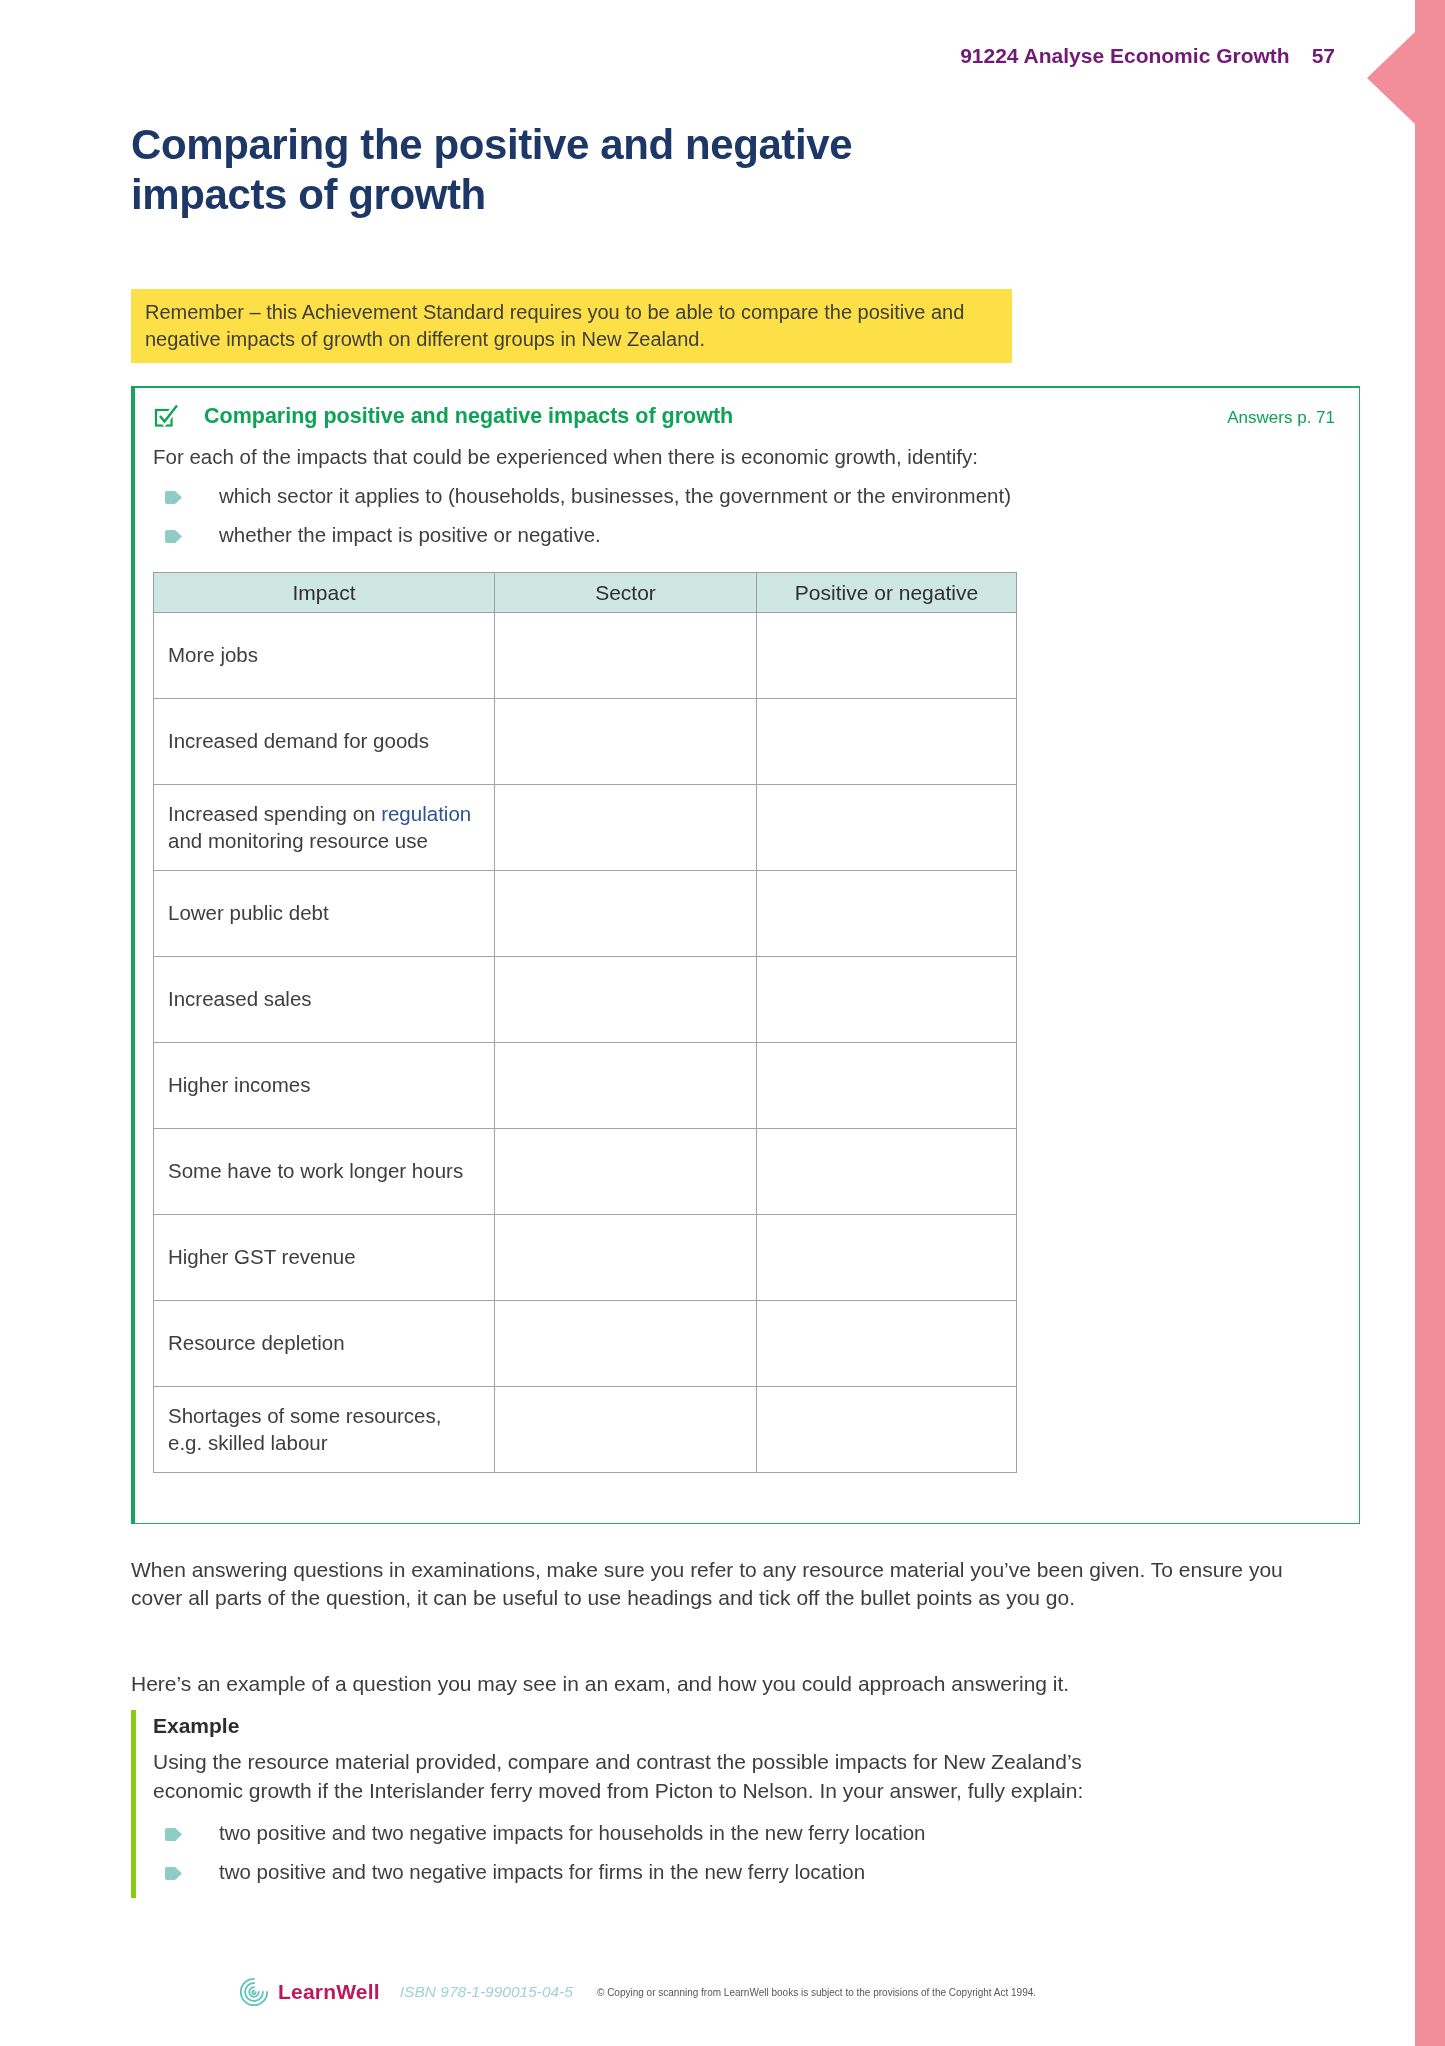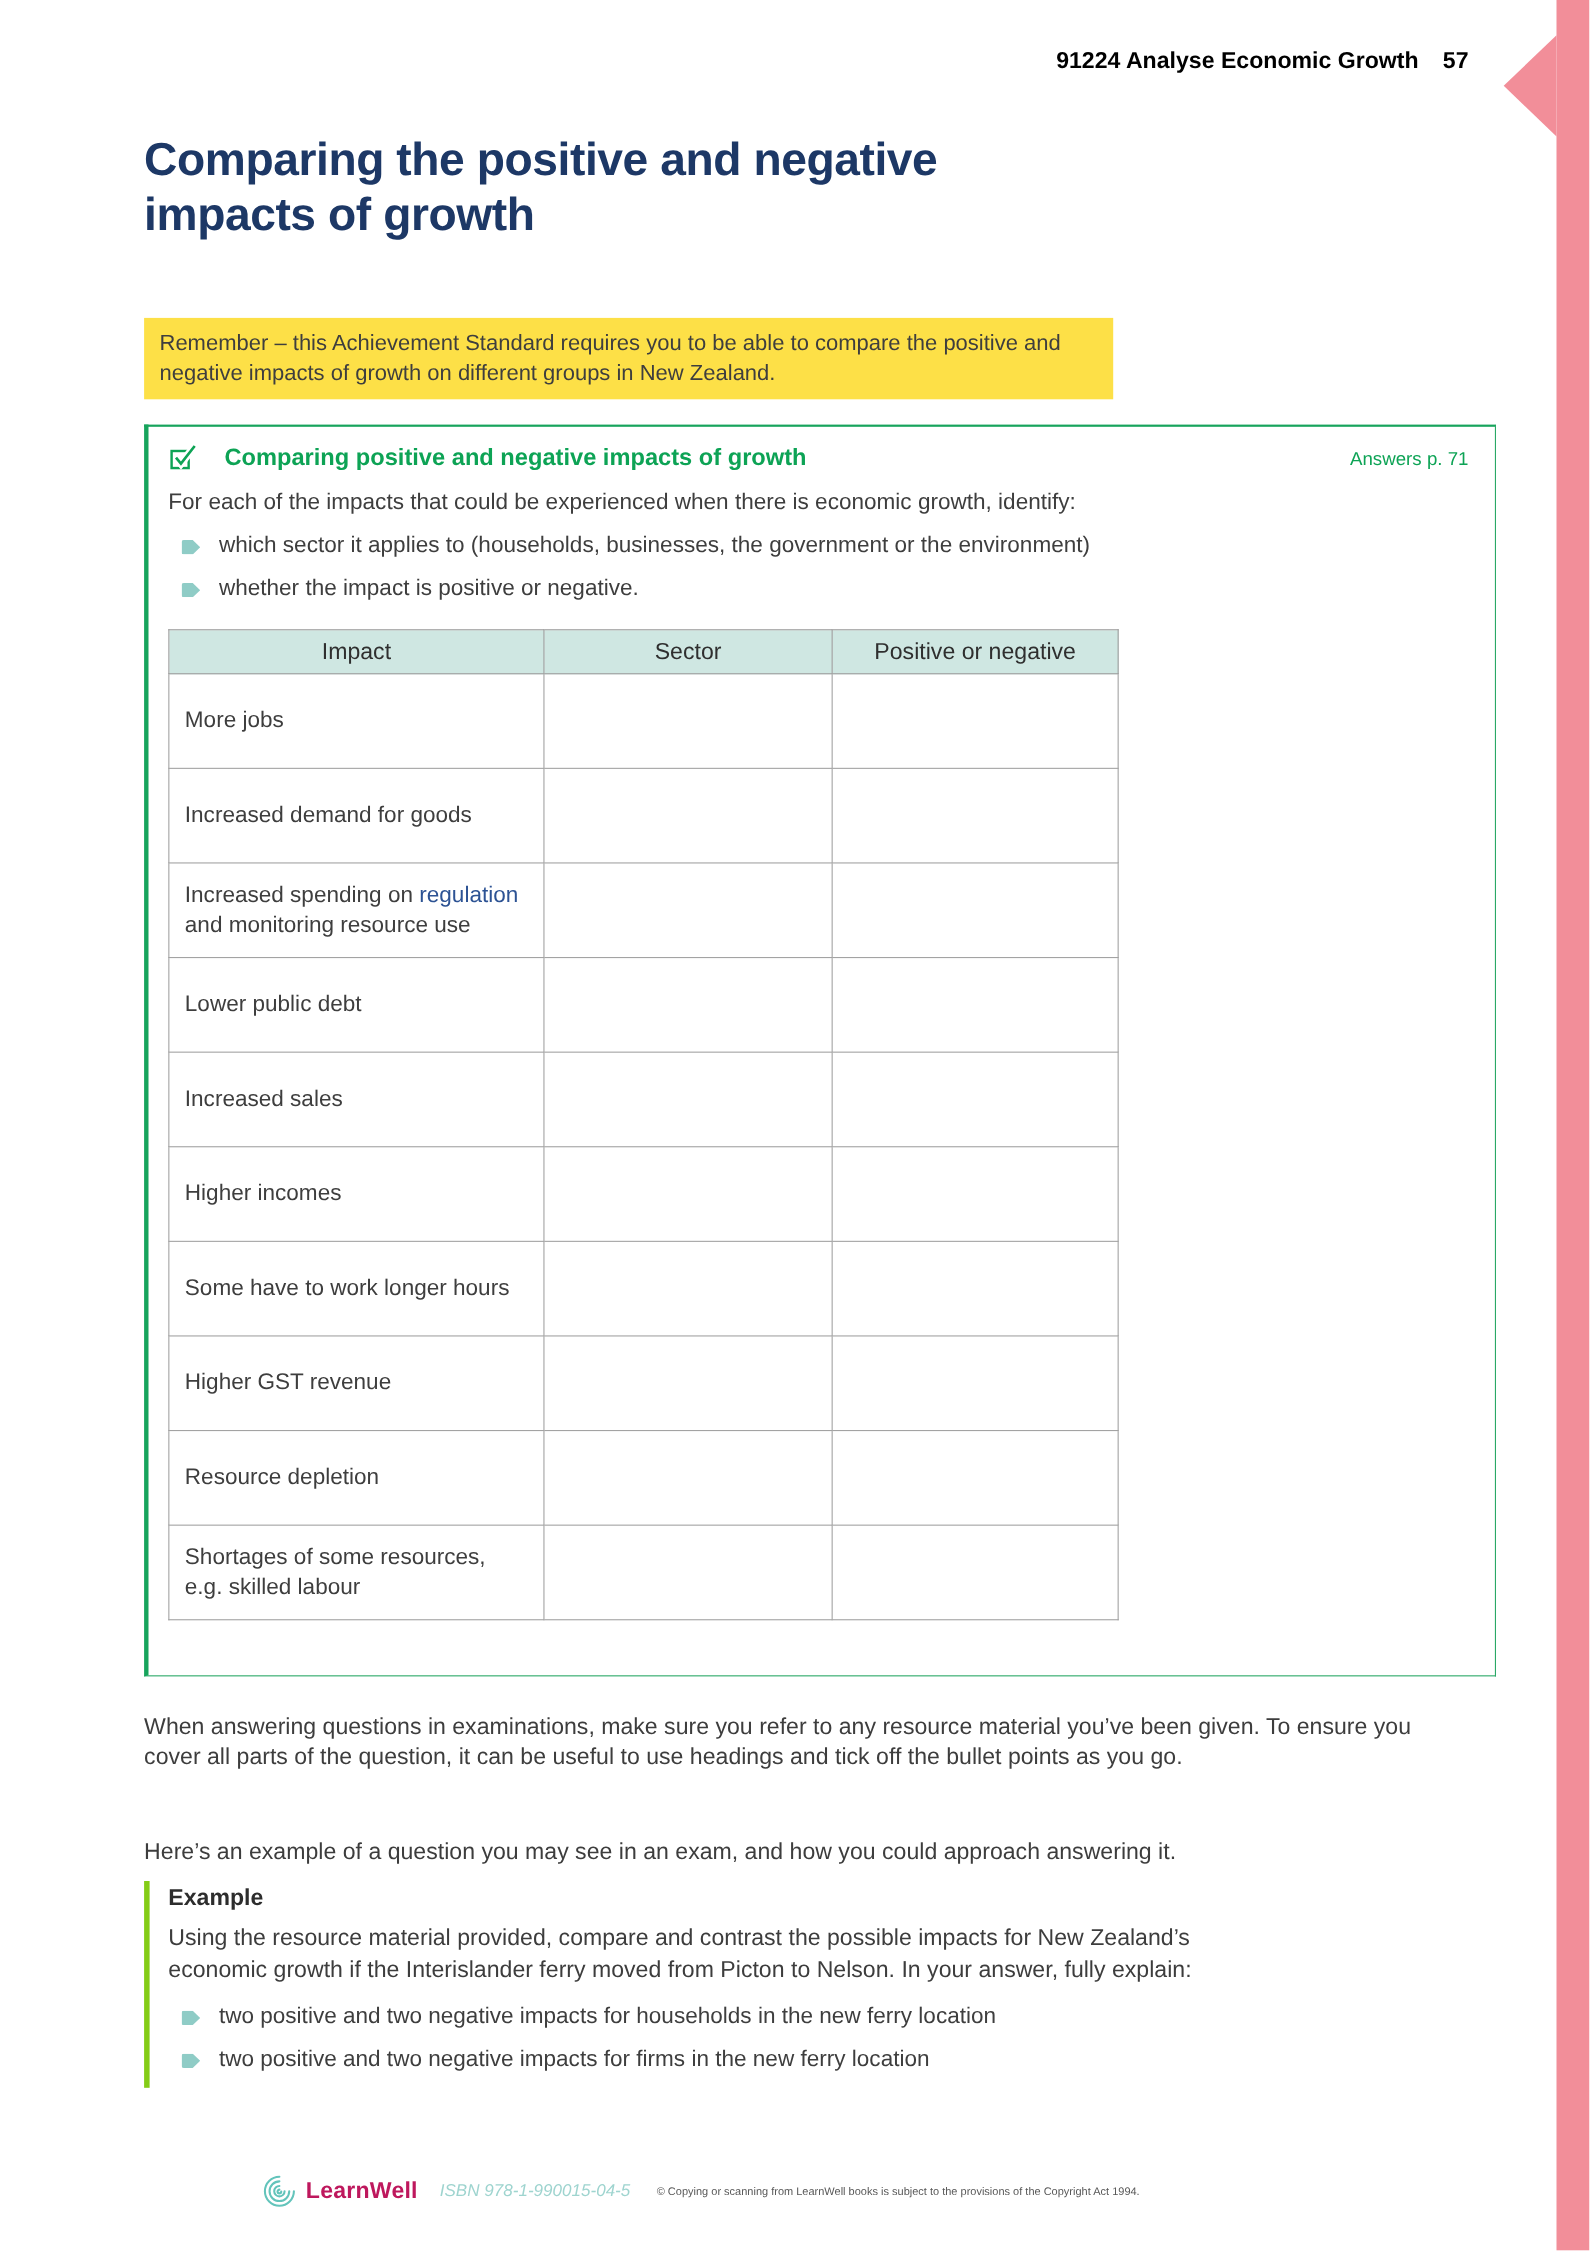--- a/index.html
+++ b/index.html
@@ -13,42 +13,42 @@
   }
 
   
   .pink-strip { position:absolute; right:0; top:0; width:30px; height:2046px; background:#f28e99; }
   .pink-tab   { position:absolute; right:30px; top:32px; width:0; height:0;
                 border-top:46px solid transparent; border-bottom:46px solid transparent;
                 border-right:48px solid #f28e99; }
 
   
   .header-line { position:absolute; top:44px; left:131px; width:1204px; text-align:right;
-                 font-size:21px; font-weight:700; color:#000000; }
+                 font-size:21px; font-weight:700; color:#701a75; }
   .page-num { margin-left:22px; }
 
   
   .page-title { position:absolute; top:120px; left:131px; width:880px;
                 font-size:42px; line-height:1.2; font-weight:700; color:#1d3866; letter-spacing:-0.4px; }
 
   
   .reminder-box { position:absolute; top:289px; left:131px; width:881px;
                   background:#fde047; padding:10px 14px; font-size:20px; line-height:1.35; color:#3e3e3e; }
 
   
   .activity-box { position:absolute; top:386px; left:131px; width:1229px; height:1138px;
                   border:1px solid #2aa866; border-top:2px solid #17a45c; border-left:4px solid #17a45c;
                   padding:14px 24px 0 18px; }
   .activity-head { display:flex; align-items:flex-start;gap:15px; }
   .checkbox-icon { flex:none; width:27px; height:27px; }
   .activity-title { font-size:21.5px; font-weight:700; color:#0da355; margin-left:9px; padding-top:2px; }
   .answers-ref { margin-left:auto; font-size:17px; color:#0da355; padding-top:6px; }
   .activity-intro { margin-top:16px; font-size:20.5px; color:#3e3e3e; }
 
-  .bullet-row { display:flex; align-items:flex-start; margin-top:15px; margin-left:12px; }
+  .bullet-row { display:flex; align-items:flex-start; margin-top:15px; margin-left:12px;gap:20px; }
   .flag-icon { flex:none; width:17px; height:13px; margin-top:7px; background:#8fccc6;
                clip-path:polygon(0 0, 60% 0, 100% 50%, 60% 100%, 0 100%); border-radius:2px; }
   .bullet-text { margin-left:17px; font-size:20.5px; color:#3e3e3e; }
 
   
   .impact-table { border-collapse:collapse; margin-top:25px; }
   .impact-table th { background:#cfe7e2; border:1px solid #9e9e9e; font-weight:400;
                      font-size:21px; color:#2f2f2f; height:40px; text-align:center; }
   .impact-table td { border:1px solid #a3a3a3; height:86px; font-size:20.5px;
                      padding:0 14px; color:#3e3e3e; vertical-align:middle; line-height:1.3; }

